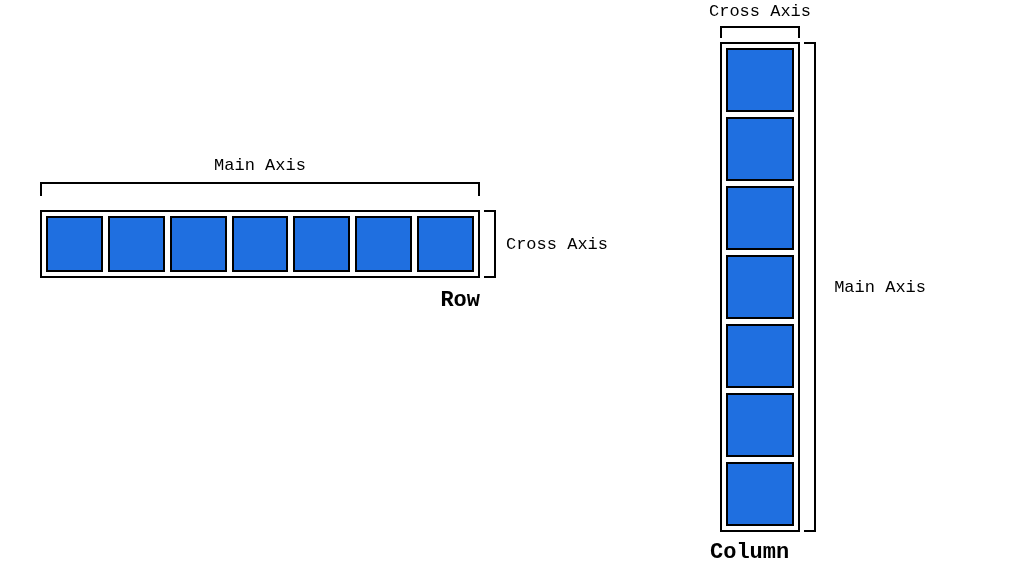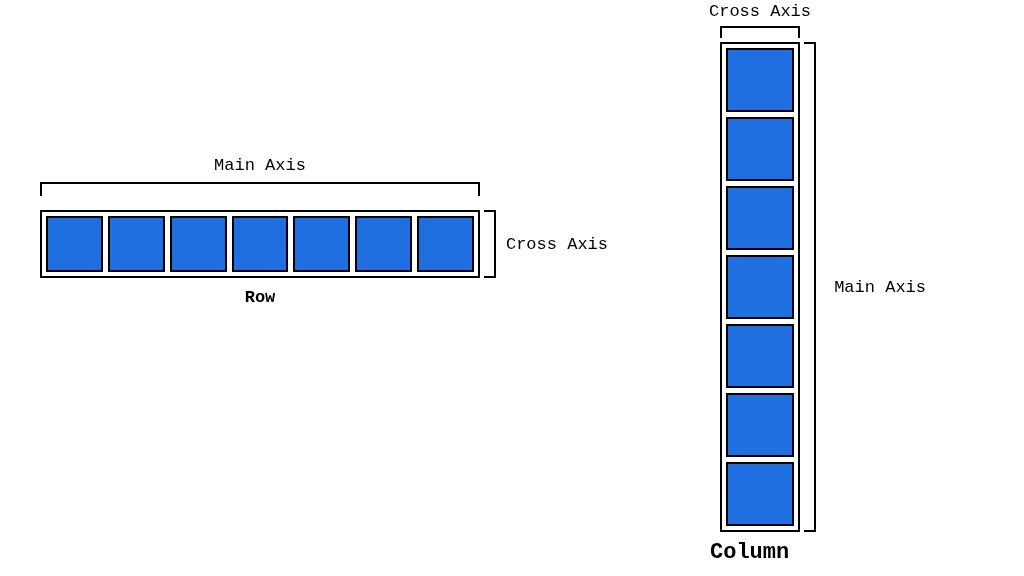--- a/index.html
+++ b/index.html
@@ -64,22 +64,22 @@
       top: 0;
       height: 68px;
       display: flex;
       align-items: center;
       font-size: 17px;
     }
     .row-title {
       position: absolute;
       top: 78px;
       width: 440px;
-      text-align: center;
-      font-size: 17px;
+      text-align: right;
+      font-size: 22px;
       font-weight: 800;
     }
 
     
     .col-region {
       position: absolute;
       left: 720px;
       top: 42px;
       width: 80px;
     }

